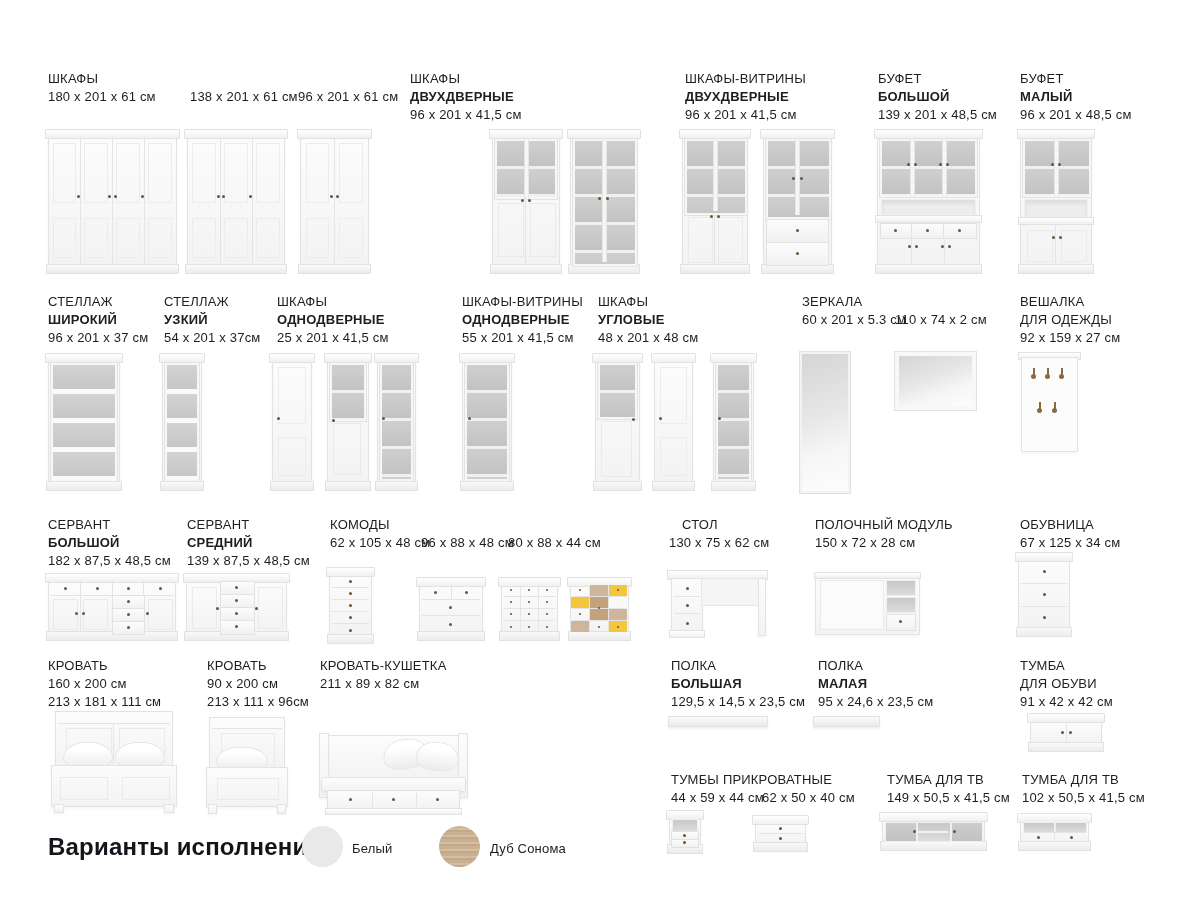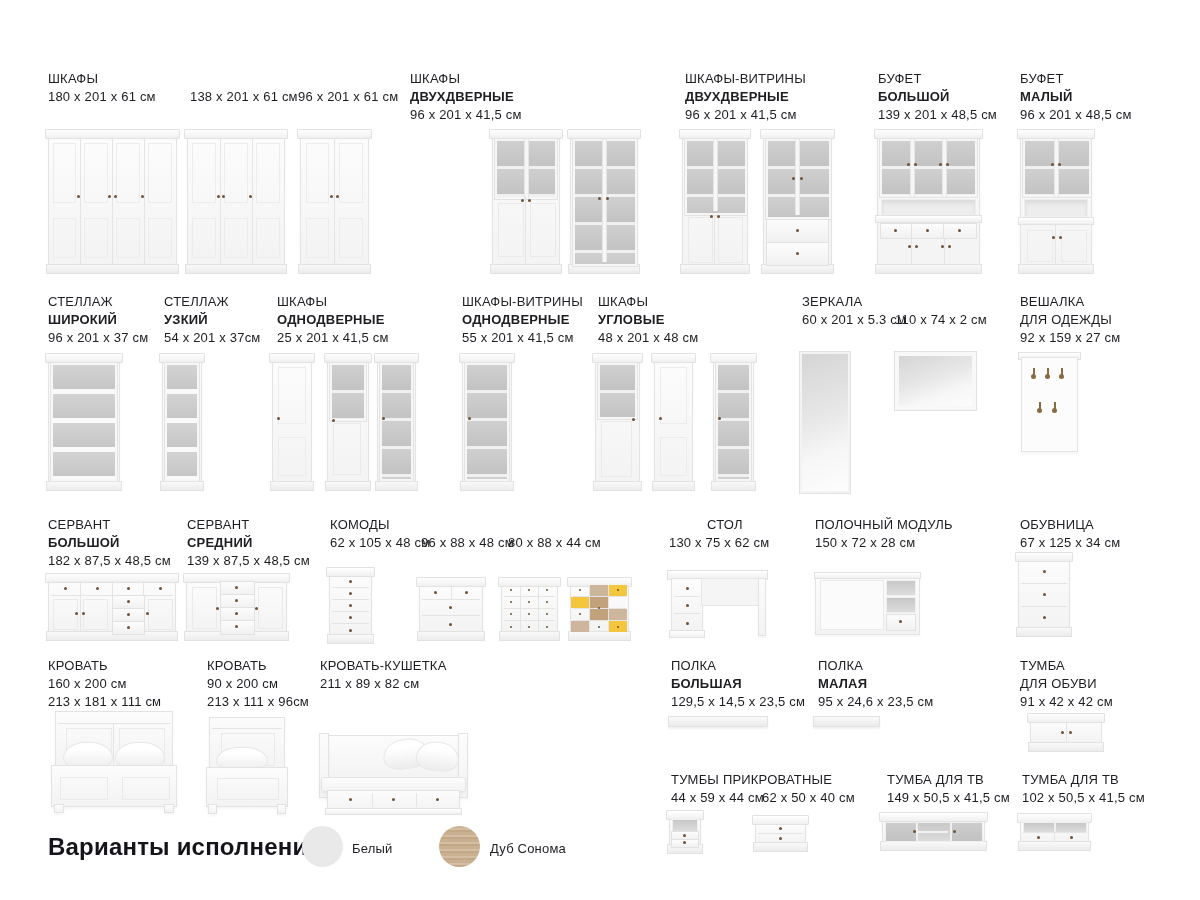--- a/index.html
+++ b/index.html
@@ -278,21 +278,21 @@
 
   <div class="lbl" style="left:187px;top:516px">СЕРВАНТ</div>
   <div class="lbl b" style="left:187px;top:534px">СРЕДНИЙ</div>
   <div class="lbl" style="left:187px;top:552px">139 x 87,5 x 48,5 см</div>
 
   <div class="lbl" style="left:330px;top:516px">КОМОДЫ</div>
   <div class="lbl" style="left:330px;top:534px">62 x 105 x 48 см</div>
   <div class="lbl" style="left:421px;top:534px">96 x 88 x 48 см</div>
   <div class="lbl" style="left:508px;top:534px">80 x 88 x 44 см</div>
 
-  <div class="lbl" style="left:707px;top:516px">СТОЛ</div>
+  <div class="lbl" style="left:682px;top:516px">СТОЛ</div>
   <div class="lbl" style="left:669px;top:534px">130 x 75 x 62 см</div>
 
   <div class="lbl" style="left:815px;top:516px">ПОЛОЧНЫЙ МОДУЛЬ</div>
   <div class="lbl" style="left:815px;top:534px">150 x 72 x 28 см</div>
 
   <div class="lbl" style="left:1020px;top:516px">ОБУВНИЦА</div>
   <div class="lbl" style="left:1020px;top:534px">67 x 125 x 34 см</div>
 
   <div class="f" style="left:48px;top:580px;width:126px;height:52px">
     <i class="cor"></i>

